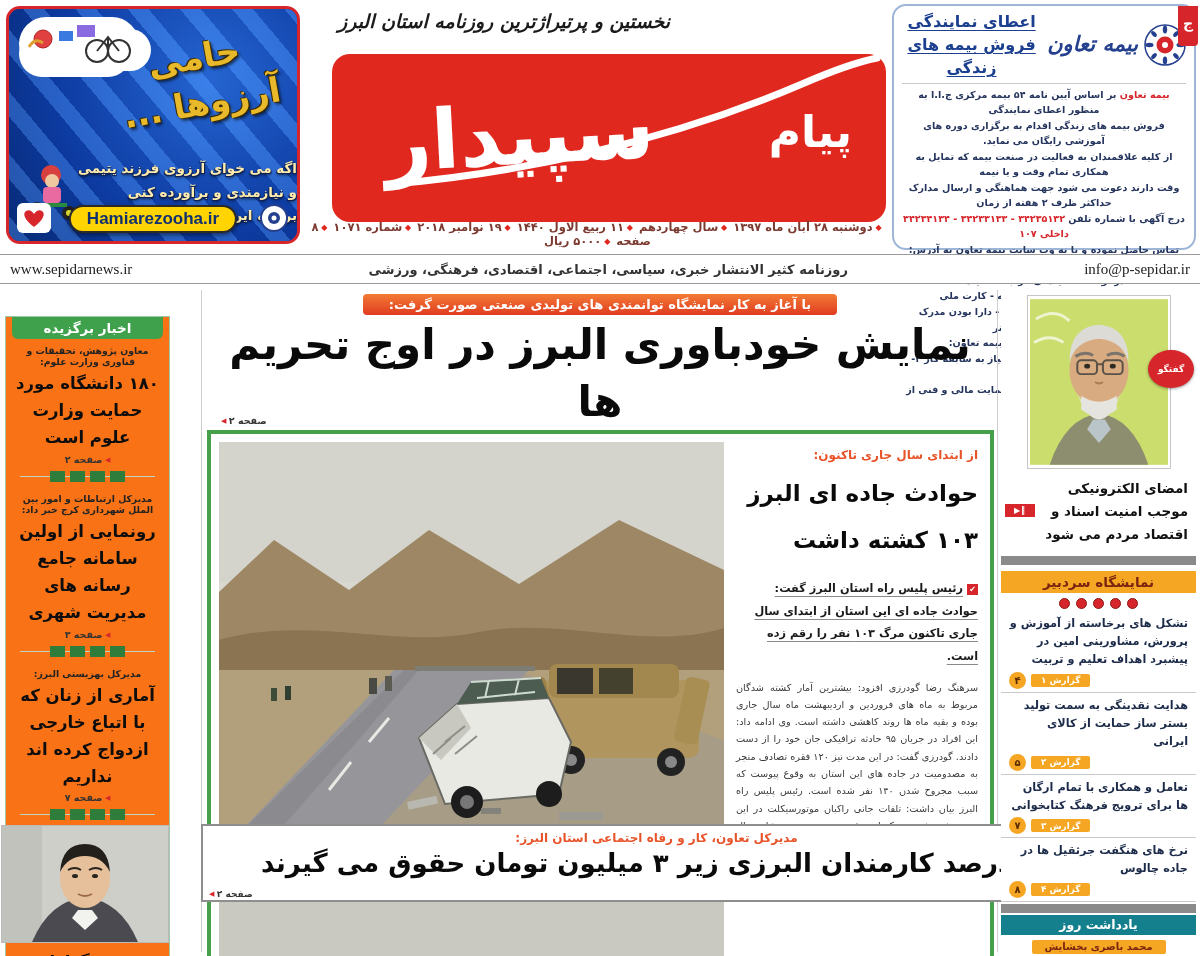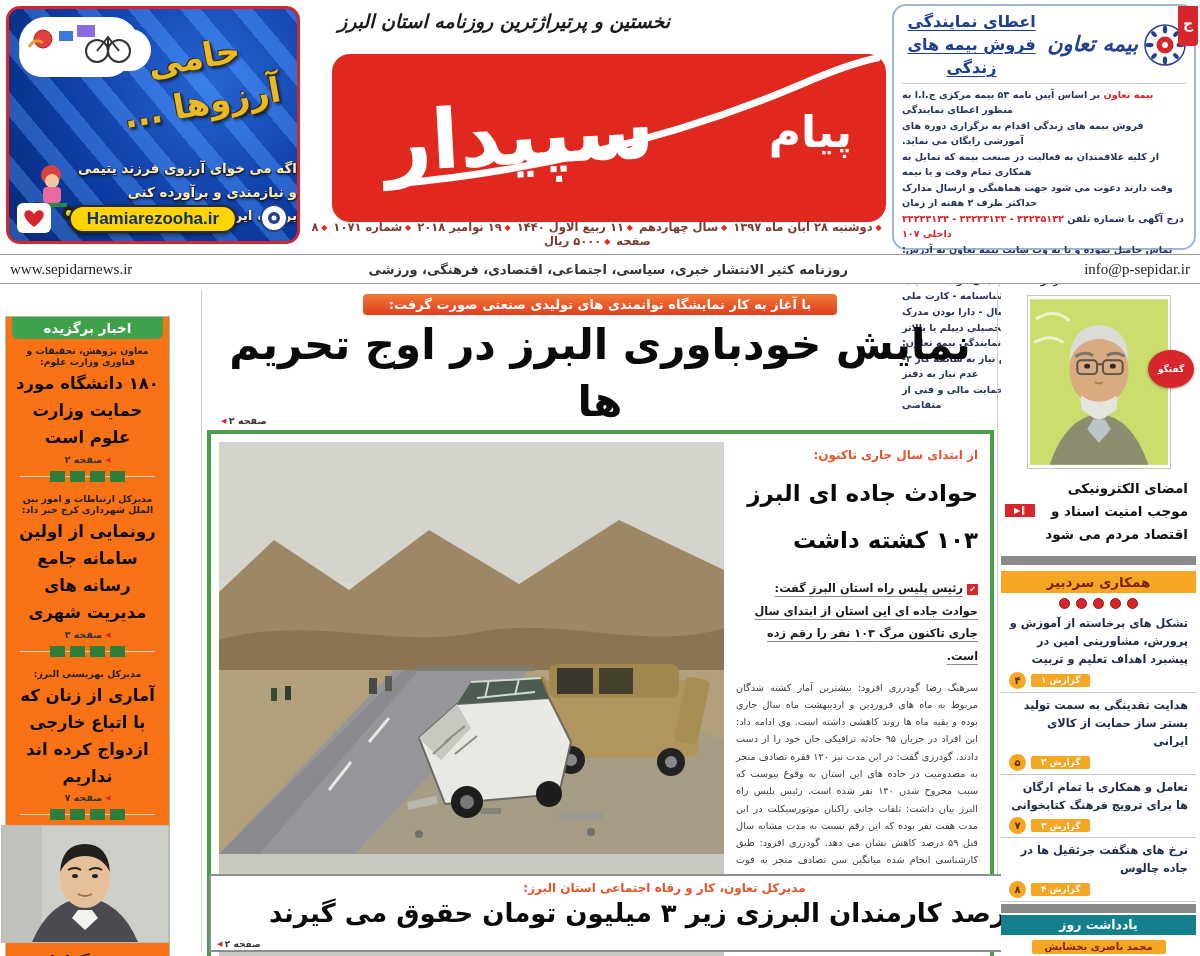--- a/index.html
+++ b/index.html
@@ -39,21 +39,21 @@
     font-weight:bold;}
   .date-line span{margin:0 1px;}
   .date-line span::before{content:"◆ ";color:#e0281f;font-size:8px;vertical-align:1px;}
 
   
   .ad-right{left:892px;top:4px;width:304px;height:246px;border:2px solid #9db6d8;border-radius:14px;background:#fff;padding:4px 8px;}
   .ar-head{display:flex;direction:rtl;align-items:center;gap:6px;border-bottom:1px solid #c9c9c9;padding-bottom:3px;}
   .ar-brand{color:#24408e;font-size:21px;font-weight:bold;font-style:italic;line-height:1.1;text-align:center;}
   .ar-title{flex:1;text-align:center;color:#1c3f8f;font-weight:bold;font-size:16px;line-height:1.45;
     text-decoration:underline;text-underline-offset:3px;}
-  .ar-body{margin-top:3px;direction:rtl;font-size:9.6px;color:#25355e;line-height:1.62;text-align:left;font-weight:bold;}
+  .ar-body{margin-top:3px;direction:rtl;font-size:9.6px;color:#25355e;line-height:1.62;text-align:center;font-weight:bold;}
   .ar-body .red{color:#d7262b;}
   .corner-tab{left:1178px;top:6px;width:20px;height:40px;background:#d7262b;color:#fff;text-align:center;
     font-size:14px;font-weight:bold;border-radius:0 0 4px 4px;line-height:34px;z-index:5;}
 
   
   .info-strip{left:0;top:254px;width:1200px;height:30px;border-top:1.5px solid #9a9a9a;border-bottom:1.5px solid #9a9a9a;
     display:flex;align-items:center;justify-content:space-between;padding:0 10px;background:#fff;}
   .info-strip .site,.info-strip .mail{font-size:15px;color:#222;}
   .info-strip .desc{font-size:13px;color:#333;font-weight:bold;}
 
@@ -88,21 +88,21 @@
   .ps-text{flex:1;direction:rtl;text-align:right;padding:2px 4px 0 2px;}
   .ps-kicker{color:#e8542a;font-size:12px;font-weight:bold;margin:4px 0 8px;}
   .ps-headline{font-size:23px;font-weight:900;color:#0a0a0a;line-height:2.05;}
   .ps-lead{margin-top:14px;font-size:11.3px;font-weight:bold;color:#1a1a1a;line-height:2.0;
     text-decoration:underline;text-underline-offset:4px;text-decoration-color:#8a8a8a;}
   .lead-bullet{display:inline-block;width:11px;height:11px;background:#d7262b;margin-left:4px;
     color:#fff;font-size:8px;line-height:11px;text-align:center;text-decoration:none;}
   .ps-body{margin-top:10px;font-size:9.7px;color:#3a3a3a;line-height:1.78;text-align:justify;}
 
   
-  .bottom-art{left:201px;top:874px;width:911px;height:78px;border:2px solid #8e8e8e;text-align:center;background:#fff;margin-left:8px;}
+  .bottom-art{left:201px;top:824px;width:911px;height:78px;border:2px solid #8e8e8e;text-align:center;background:#fff;}
   .ba-kicker{color:#e8542a;font-size:12px;font-weight:bold;margin-top:5px;}
   .ba-headline{font-size:26px;font-weight:900;color:#0a0a0a;margin-top:3px;letter-spacing:-.5px;}
   .ba-page{position:absolute;left:6px;bottom:1px;font-size:9px;font-weight:bold;color:#333;}
 
   
   .right-col{left:1001px;top:288px;width:195px;height:664px;background:#fff;}
   .portrait-frame{margin:7px 0 0 26px;width:144px;height:174px;border:1px solid #c5c5c5;padding:2px;background:#fff;}
   .portrait-frame svg{display:block;width:100%;height:100%;}
   .speech-badge{position:absolute;right:2px;top:62px;width:46px;height:38px;background:#d7262b;border-radius:50%;
     color:#fff;font-size:9px;font-weight:bold;display:flex;align-items:center;justify-content:center;
@@ -400,21 +400,21 @@
         <ellipse cx="58" cy="68" rx="3" ry="2.4" fill="#2e2a24"></ellipse>
         <ellipse cx="84" cy="68" rx="3" ry="2.4" fill="#2e2a24"></ellipse>
         <path d="M66,84 q4,3 8,0" stroke="#a87a52" stroke-width="2" fill="none"></path>
       </svg>
     </div>
     <div class="speech-badge rtl">گفتگو</div>
     <div class="rc-caption">امضای الکترونیکی موجب امنیت اسناد و اقتصاد مردم می شود</div>
     <div class="media-icon">▶‖</div>
     <div class="gray-bar"></div>
 
-    <div class="picks-head">همکاری سردبیر</div>
+    <div class="picks-head">نمایشگاه سردبیر</div>
     <div class="dots">
         <b></b>
         <b></b>
         <b></b>
         <b></b>
         <b></b>
       </div>
 
     <div class="pick">
       <div class="pick-title">تشکل های برخاسته از آموزش و پرورش، مشاورینی امین در پیشبرد اهداف تعلیم و تربیت</div>

